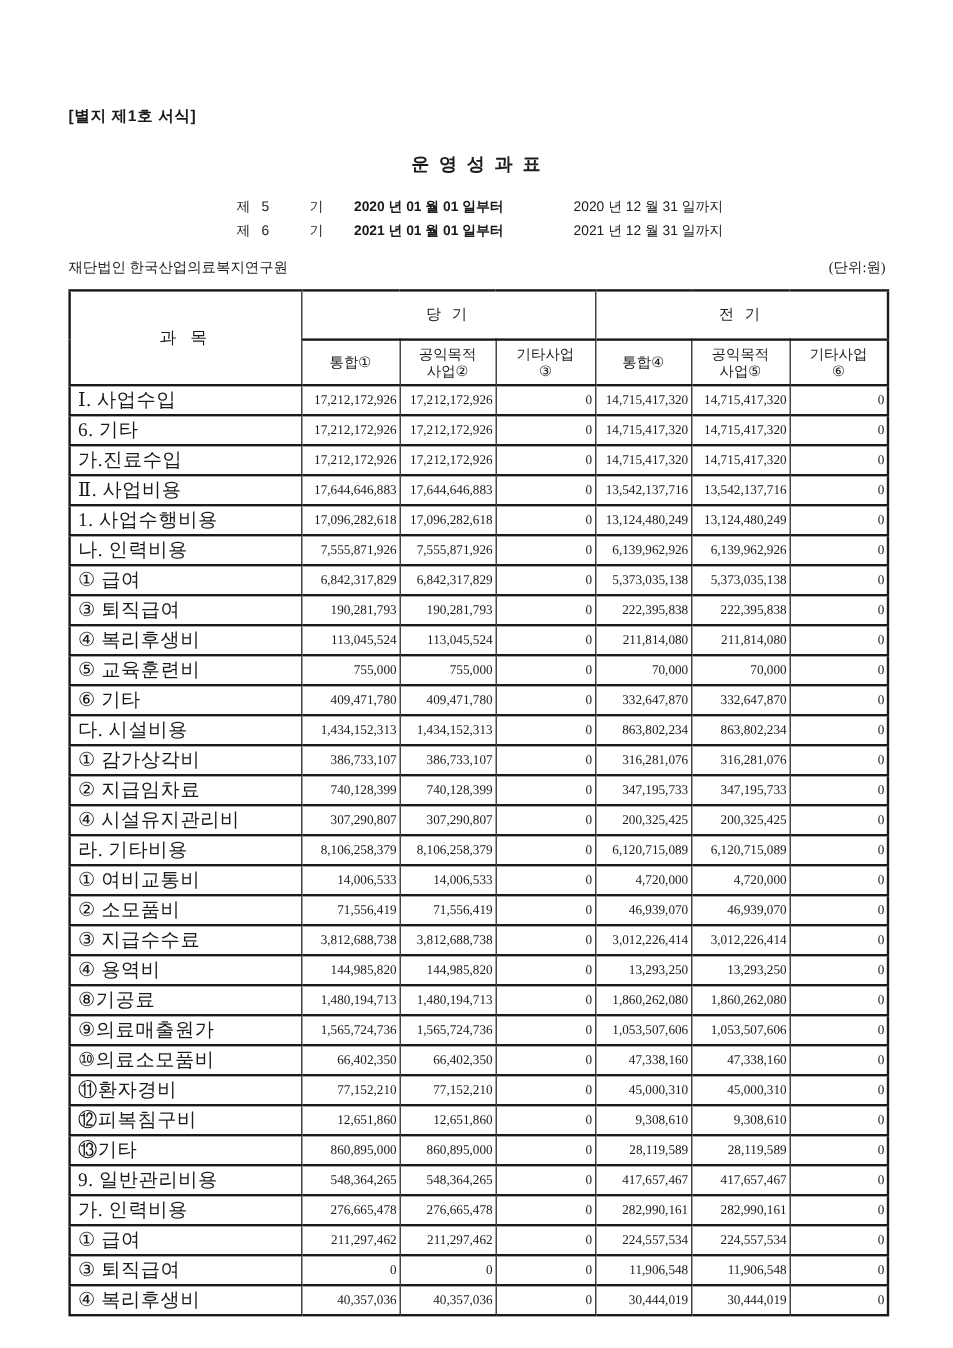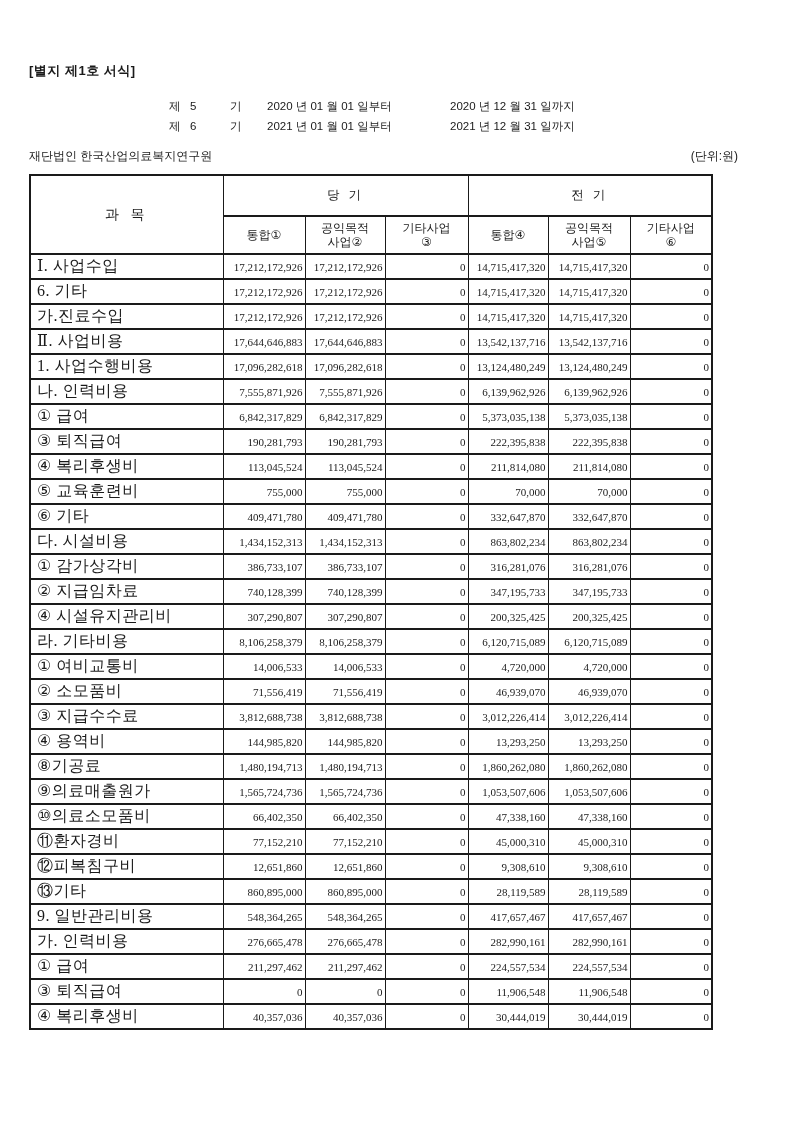--- a/index.html
+++ b/index.html
@@ -6,21 +6,22 @@
   html, body { margin: 0; padding: 0; }
   body {
     width: 794px;
     height: 1123px;
     background: #ffffff;
     color: #1a1a1a;
     font-family: "Liberation Serif", "DejaVu Serif", "DejaVu Sans", serif;
     overflow: hidden;
   }
   .content {
-    padding: 62px 56px 0 29px;
+    padding: 62px 56px 0 57px;
+    margin-top: 26px;
   }
   .form-label {
     font-family: "Liberation Sans", "DejaVu Sans", sans-serif;
     font-weight: bold;
     font-size: 13px;
     letter-spacing: 0.5px;
   }
   .doc-title {
     margin-top: 22px;
     text-align: center;
@@ -33,28 +34,28 @@
   .period-line {
     display: flex;
     font-size: 11.5px;
     line-height: 20px;
     font-family: "Liberation Sans", "DejaVu Sans", sans-serif;
     white-space: nowrap;
   }
   .p-pre  { margin-left: 140px; width: 21px; }
   .p-num  { width: 40px; }
   .p-suf  { width: 37px; }
-  .p-from { width: 183px; }
+  .p-from { width: 183px; font-weight: bold; }
   .org-line {
     margin-top: 12px;
     display: flex;
     justify-content: space-between;
     align-items: flex-end;
     font-size: 12px;
-    font-family: Liberation Sans, sans-serif;
+    font-family: Liberation Serif, serif;
   }
   table.perf {
     margin-top: 9px;
     width: 682px;
     border-collapse: collapse;
     table-layout: fixed;
     border: 2px solid #1a1a1a;
   }
   table.perf th, table.perf td {
     border: 1px solid #1a1a1a;
@@ -99,20 +100,21 @@
     vertical-align: middle;
   }
 </style>
 </head>
 <body>
 
 <div class="content">
 
   <div class="form-label">[별지 제1호 서식]</div>
 
+  <div class="doc-title">운 영 성 과 표</div>
 
   <div class="periods">
     <div class="period-line">
       <span class="p-pre">제</span>
       <span class="p-num">5</span>
       <span class="p-suf">기</span>
       <span class="p-from">2020 년 01 월 01 일부터</span>
       <span class="p-to">2020 년 12 월 31 일까지</span>
     </div>
     <div class="period-line">

